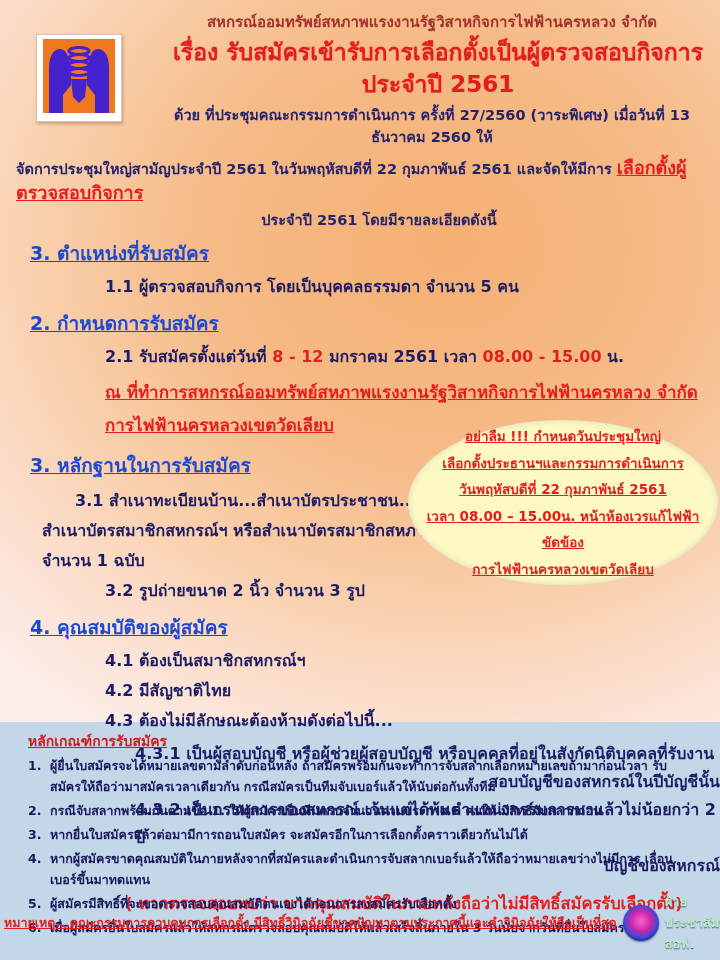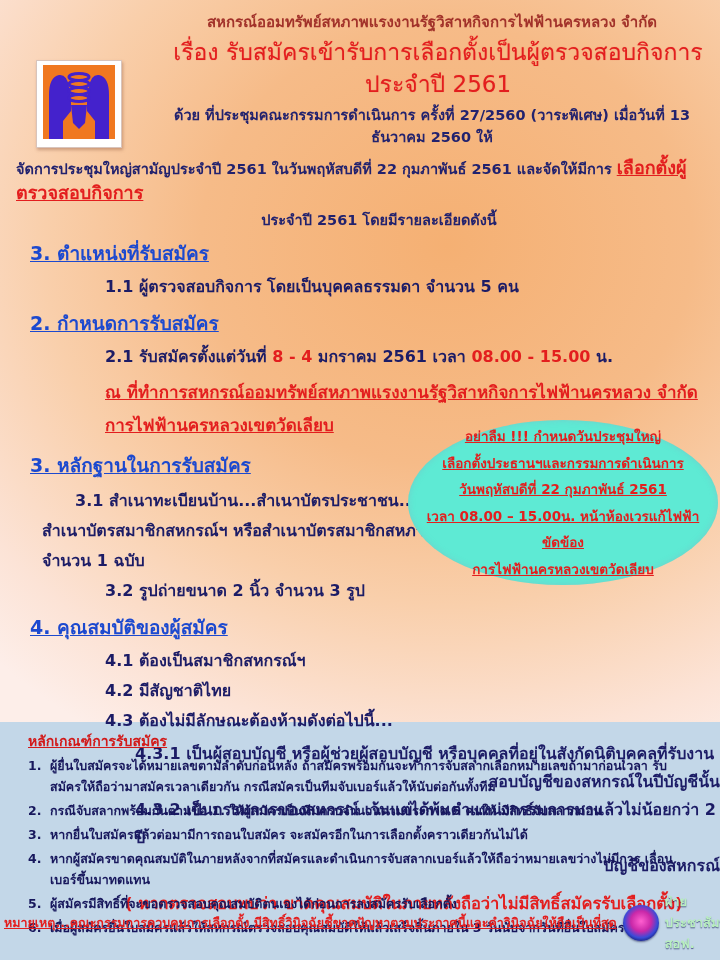--- a/index.html
+++ b/index.html
@@ -4,26 +4,26 @@
 <style>
   html,body{margin:0;padding:0;}
   body{font-family:"DejaVu Sans","Liberation Sans",sans-serif;}
   .page{position:relative;width:720px;height:960px;overflow:hidden;background:#fdece6;}
   .orange-zone{position:absolute;top:0;left:0;width:720px;height:722px;
     background:radial-gradient(ellipse 90% 80% at 62% 34%, #f5b073 0%, #f6bb88 38%, #f9cfab 62%, #fce3d6 86%, #fdeee9 100%);}
   .blue-zone{position:absolute;top:722px;left:0;width:720px;height:238px;background:#c3d7e8;}
   .content{position:absolute;top:0;left:0;width:720px;height:960px;}
 
   
-  .header{display:flex;align-items:flex-end;padding:8px 8px 0 36px;gap:30px;}
+  .header{display:flex;align-items:center;padding:8px 8px 0 36px;gap:30px;}
   .logo-box{width:84px;height:86px;background:#fff;border:1px solid #d8c4bc;box-shadow:1px 2px 3px rgba(120,60,40,.35);
     display:flex;align-items:center;justify-content:center;flex:0 0 auto;}
   .header-text{flex:1;text-align:center;padding-top:4px;}
   .org-line{color:#a2322a;font-weight:bold;font-size:15px;line-height:20px;}
-  .title-line{color:#e31e1e;font-weight:normal;font-size:23px;line-height:32px;margin-top:4px;
+  .title-line{color:#e31e1e;font-weight:bold;font-size:23px;line-height:32px;margin-top:4px;
     text-shadow:0 0 1px rgba(227,30,30,.4);margin-left:12px;}
   .sub-line{color:#22226e;font-weight:bold;font-size:14.5px;line-height:22px;margin-top:4px;}
 
   
   .intro{padding:8px 8px 0 16px;color:#22226e;font-weight:bold;font-size:14.5px;line-height:24px;}
   .intro .hl{color:#e31e1e;font-size:18px;text-decoration:underline;}
   .intro-l2{margin-left:30px;margin-top:2px;text-align:center;}
 
   .sec-head{color:#1c49cf;font-weight:bold;font-size:19px;text-decoration:underline;margin:6px 0 0 30px;}
   .navy{color:#1c1c66;font-weight:bold;}
@@ -35,21 +35,21 @@
   .ind2{margin-left:42px;}
   .ind3{margin-left:75px;}
   .ind4{margin-left:135px;}
   .flushl{margin-left:8px;text-align:right;}
   .mt4{margin-top:4px;} .mt6{margin-top:6px;} .mt8{margin-top:8px;}
 
   .venue{font-size:17px;line-height:33px;font-weight:bold;}
 
   
   .reminder{position:absolute;left:408px;top:420px;width:310px;height:165px;border-radius:50%;
-    background:#5eead4;display:flex;flex-direction:column;align-items:center;justify-content:center;
+    background:#fef9c3;display:flex;flex-direction:column;align-items:center;justify-content:center;
     text-align:center;box-shadow:inset 0 0 6px rgba(140,170,190,.4);}
   .reminder div{color:#e31e1e;font-weight:bold;font-size:13.5px;line-height:26.5px;text-decoration:underline;}
 
   .warning{color:#e31e1e;font-weight:bold;font-size:16.5px;margin:10px 0 0 125px;}
 
   
   .rules{padding:8px 10px 0 28px;}
   .rules-head{color:#d21a1a;font-weight:bold;font-size:14px;text-decoration:underline;margin-bottom:2px;}
   .rule-row{display:flex;color:#17175c;font-weight:bold;font-size:12.5px;line-height:21px;margin-top:3px;}
   .rule-num{flex:0 0 22px;}
@@ -98,21 +98,21 @@
 
     <div class="intro">
       <div><span>จัดการประชุมใหญ่สามัญประจำปี 2561 ในวันพฤหัสบดีที่ 22 กุมภาพันธ์ 2561 และจัดให้มีการ </span><span class="hl">เลือกตั้งผู้ตรวจสอบกิจการ</span></div>
       <div class="intro-l2">ประจำปี 2561  โดยมีรายละเอียดดังนี้</div>
     </div>
 
     <div class="sec-head">3. ตำแหน่งที่รับสมัคร</div>
     <div class="navy item-lg ind1 mt4">1.1 ผู้ตรวจสอบกิจการ  โดยเป็นบุคคลธรรมดา  จำนวน 5 คน</div>
 
     <div class="sec-head">2. กำหนดการรับสมัคร</div>
-    <div class="navy item-lg ind1 mt4"><span>2.1 รับสมัครตั้งแต่วันที่ </span><span class="red">8 - 4</span><span> มกราคม  2561  เวลา </span><span class="red">08.00 - 15.00</span><span> น.</span></div>
+    <div class="navy item-lg ind1 mt4"><span>2.1 รับสมัครตั้งแต่วันที่ </span><span class="red">8 - 12</span><span> มกราคม  2561  เวลา </span><span class="red">08.00 - 15.00</span><span> น.</span></div>
     <div class="red-u venue ind1 mt4">ณ ที่ทำการสหกรณ์ออมทรัพย์สหภาพแรงงานรัฐวิสาหกิจการไฟฟ้านครหลวง จำกัด</div>
     <div class="red-u venue ind1">การไฟฟ้านครหลวงเขตวัดเลียบ</div>
 
     <div class="sec-head mt8">3. หลักฐานในการรับสมัคร</div>
     <div class="navy item-lg ind3 mt6">3.1  สำเนาทะเบียนบ้าน...สำเนาบัตรประชาชน..สำเนาบัตรประจำตัวพนักงาน กฟน. หรือ</div>
     <div class="navy item-lg ind2">สำเนาบัตรสมาชิกสหกรณ์ฯ หรือสำเนาบัตรสมาชิกสหภาพแรงงานฯ (อย่างใดอย่างหนึ่ง)</div>
     <div class="navy item-lg ind2">จำนวน 1 ฉบับ</div>
     <div class="navy item-lg ind1">3.2 รูปถ่ายขนาด 2 นิ้ว  จำนวน 3 รูป</div>
 
     <div class="sec-head">4. คุณสมบัติของผู้สมัคร</div>

